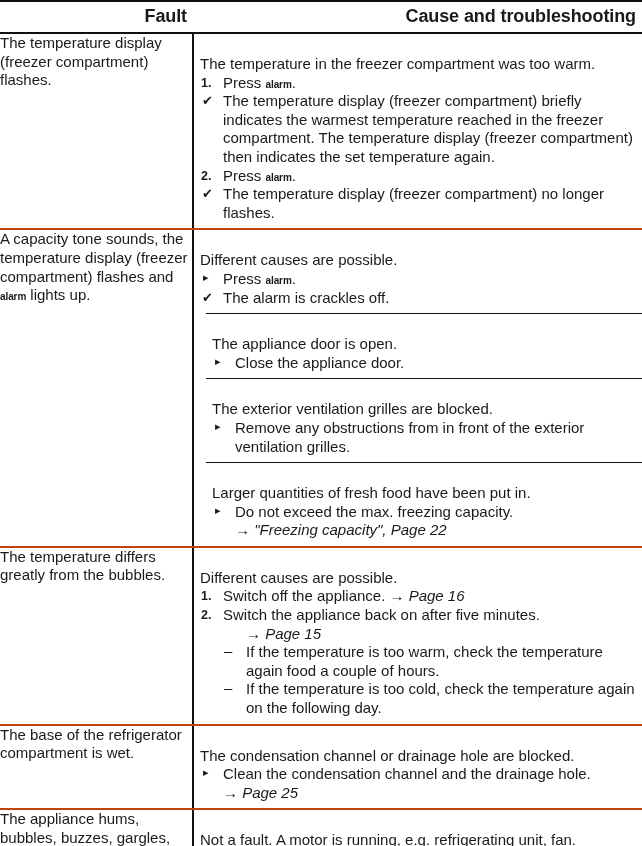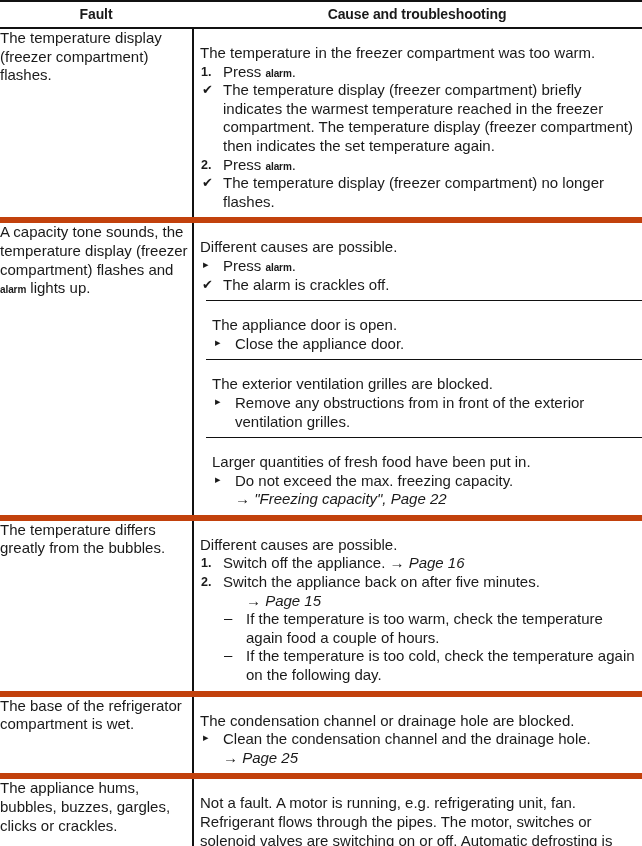--- a/index.html
+++ b/index.html
@@ -16,53 +16,53 @@
   }
 
   .troubleshooting-table {
     width: 642px;
     border-collapse: collapse;
     table-layout: fixed;
   }
 
   
   .thead-row th {
-    text-align: center;
+    text-align: right;
     font-weight: bold;
-    font-size: 14px;
+    font-size: 18px;
     padding: 4px 6px 5px 5px;
     border-top: 2px solid #111;
     border-bottom: 2px solid #111;
     vertical-align: top;
     letter-spacing: -0.1px;
   }
   .col-fault  { width: 193px; }
   .col-cause  { width: 449px; }
 
   
   .fault-row > td {
     vertical-align: top;
-    border-bottom: 6px solid #c2410c;
+    border-bottom: 2px solid #c2410c;
     padding: 0;
   }
   .fault-row:last-child > td { border-bottom: 2px solid #15803d; }
 
   .fault-cell {
     border-right: 2px solid #111;
     padding: 5px 8px 6px 5px;
     font-size: 15px;
     line-height: 1.24;
   }
   .cause-cell {
     padding: 0;
   }
 
   
   .cause-block {
-    padding: 15px 6px 6px 6px;
+    padding: 21px 6px 6px 6px;
     font-size: 15px;
     line-height: 1.24;
   }
   .cause-block + .cause-block {
     border-top: 1.5px solid #111;
     margin-left: 12px;
   }
 
   p.line {
     margin: 0;

